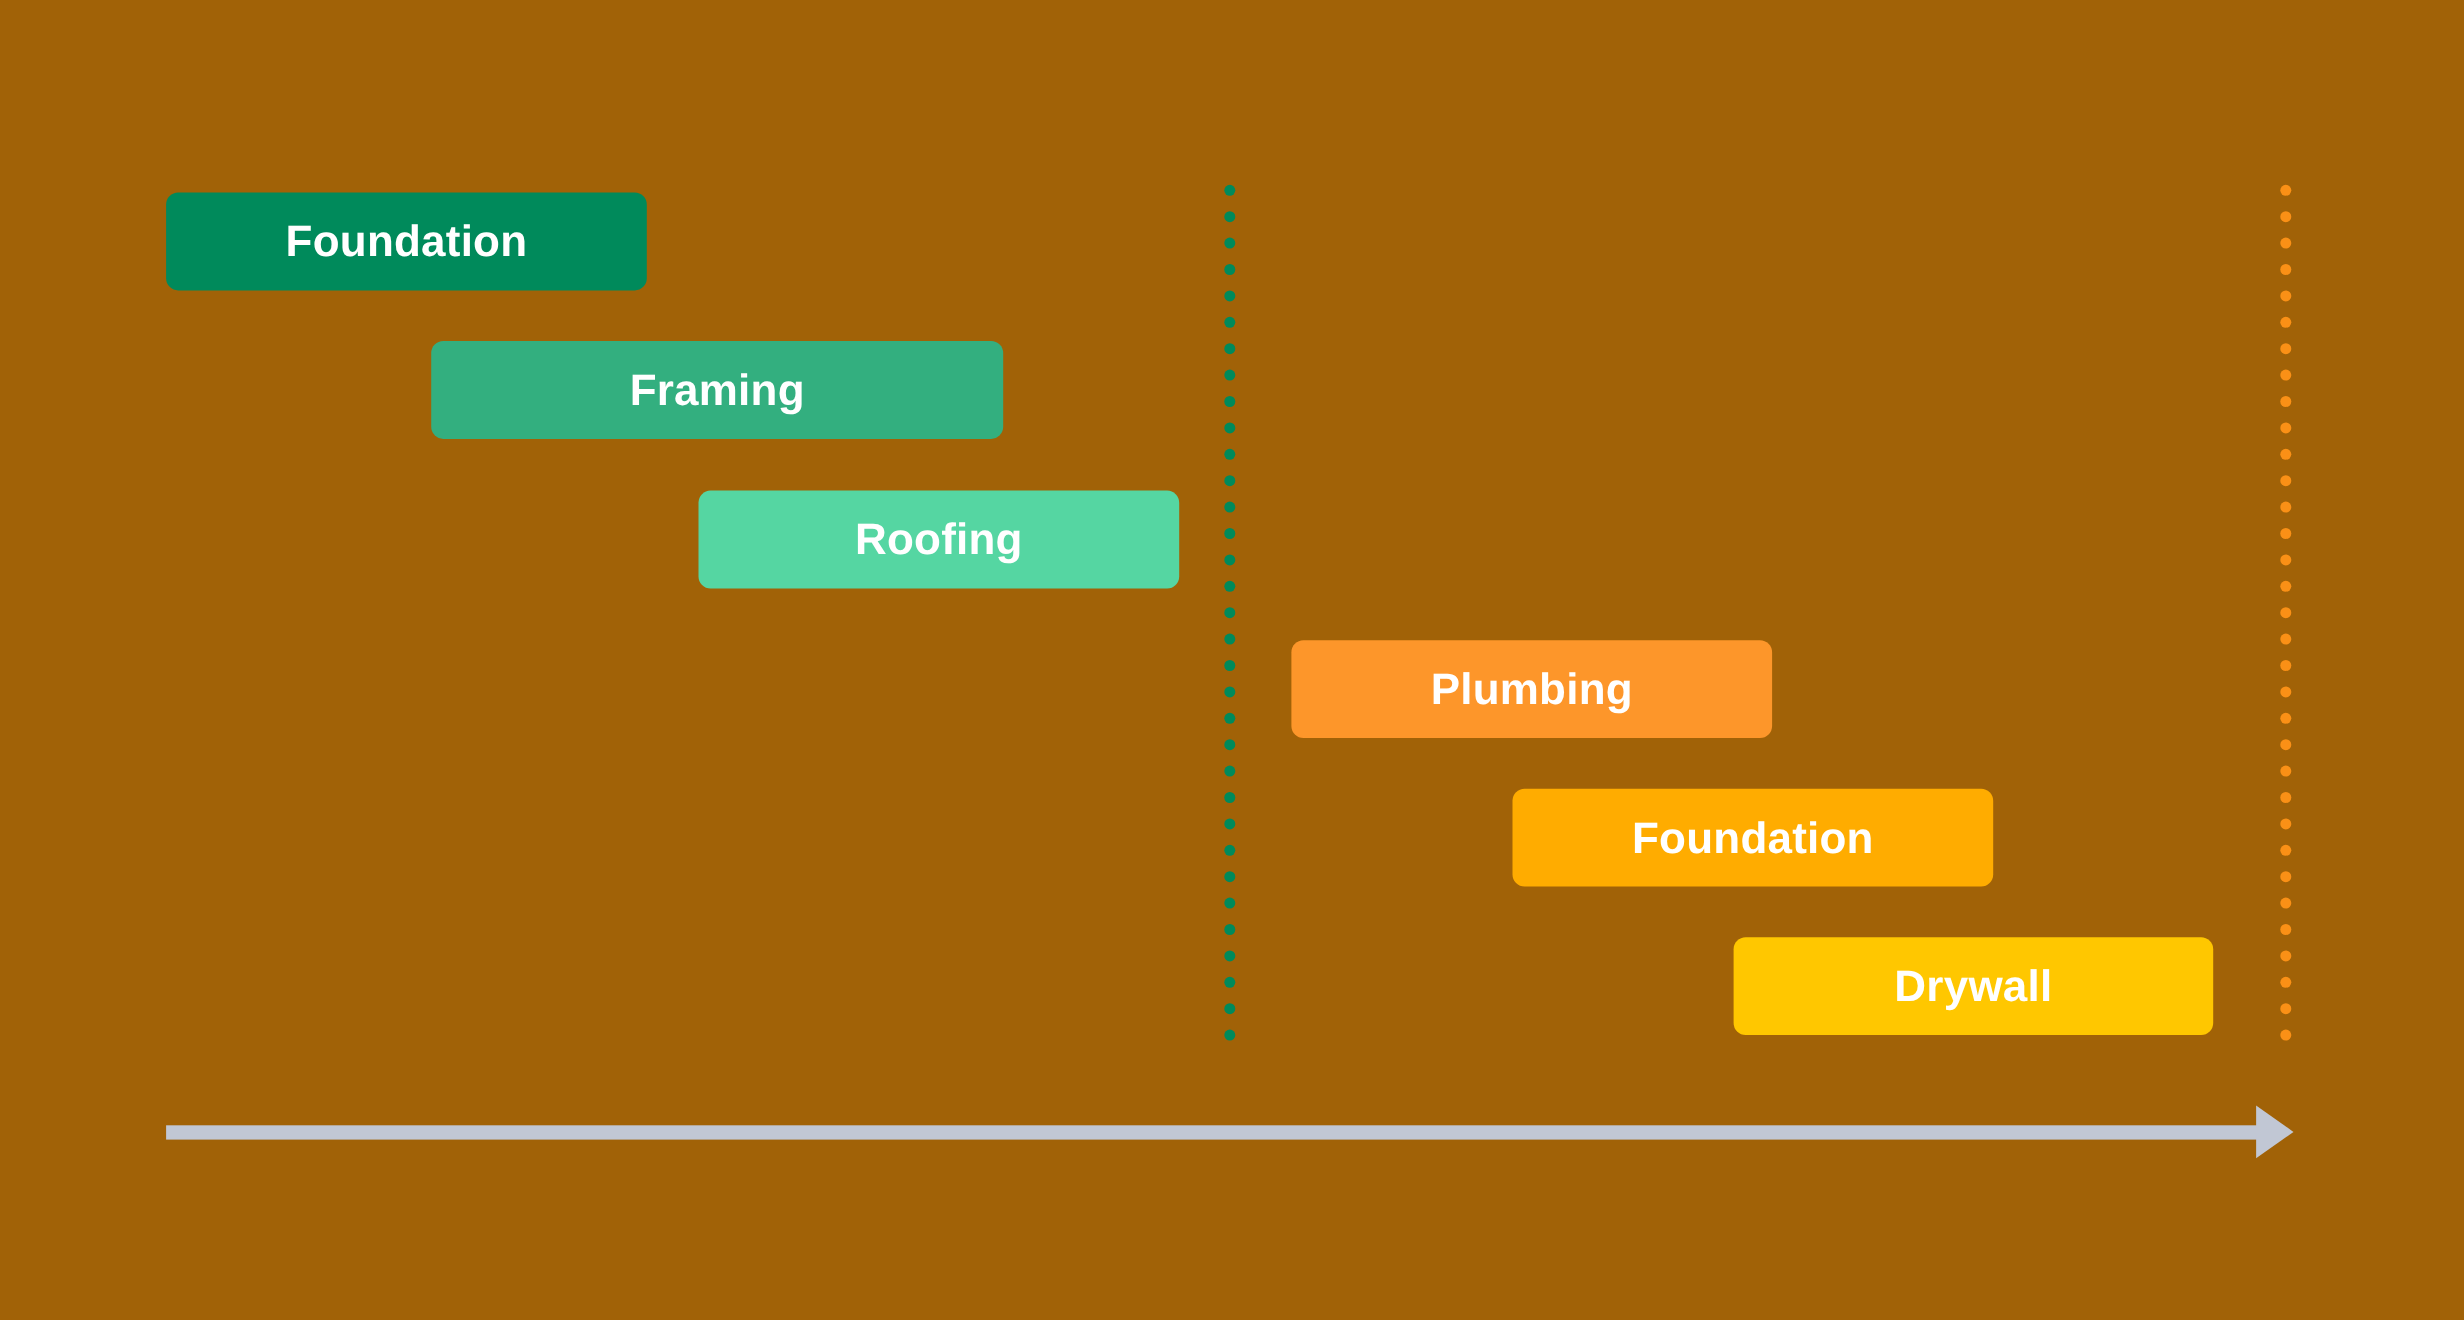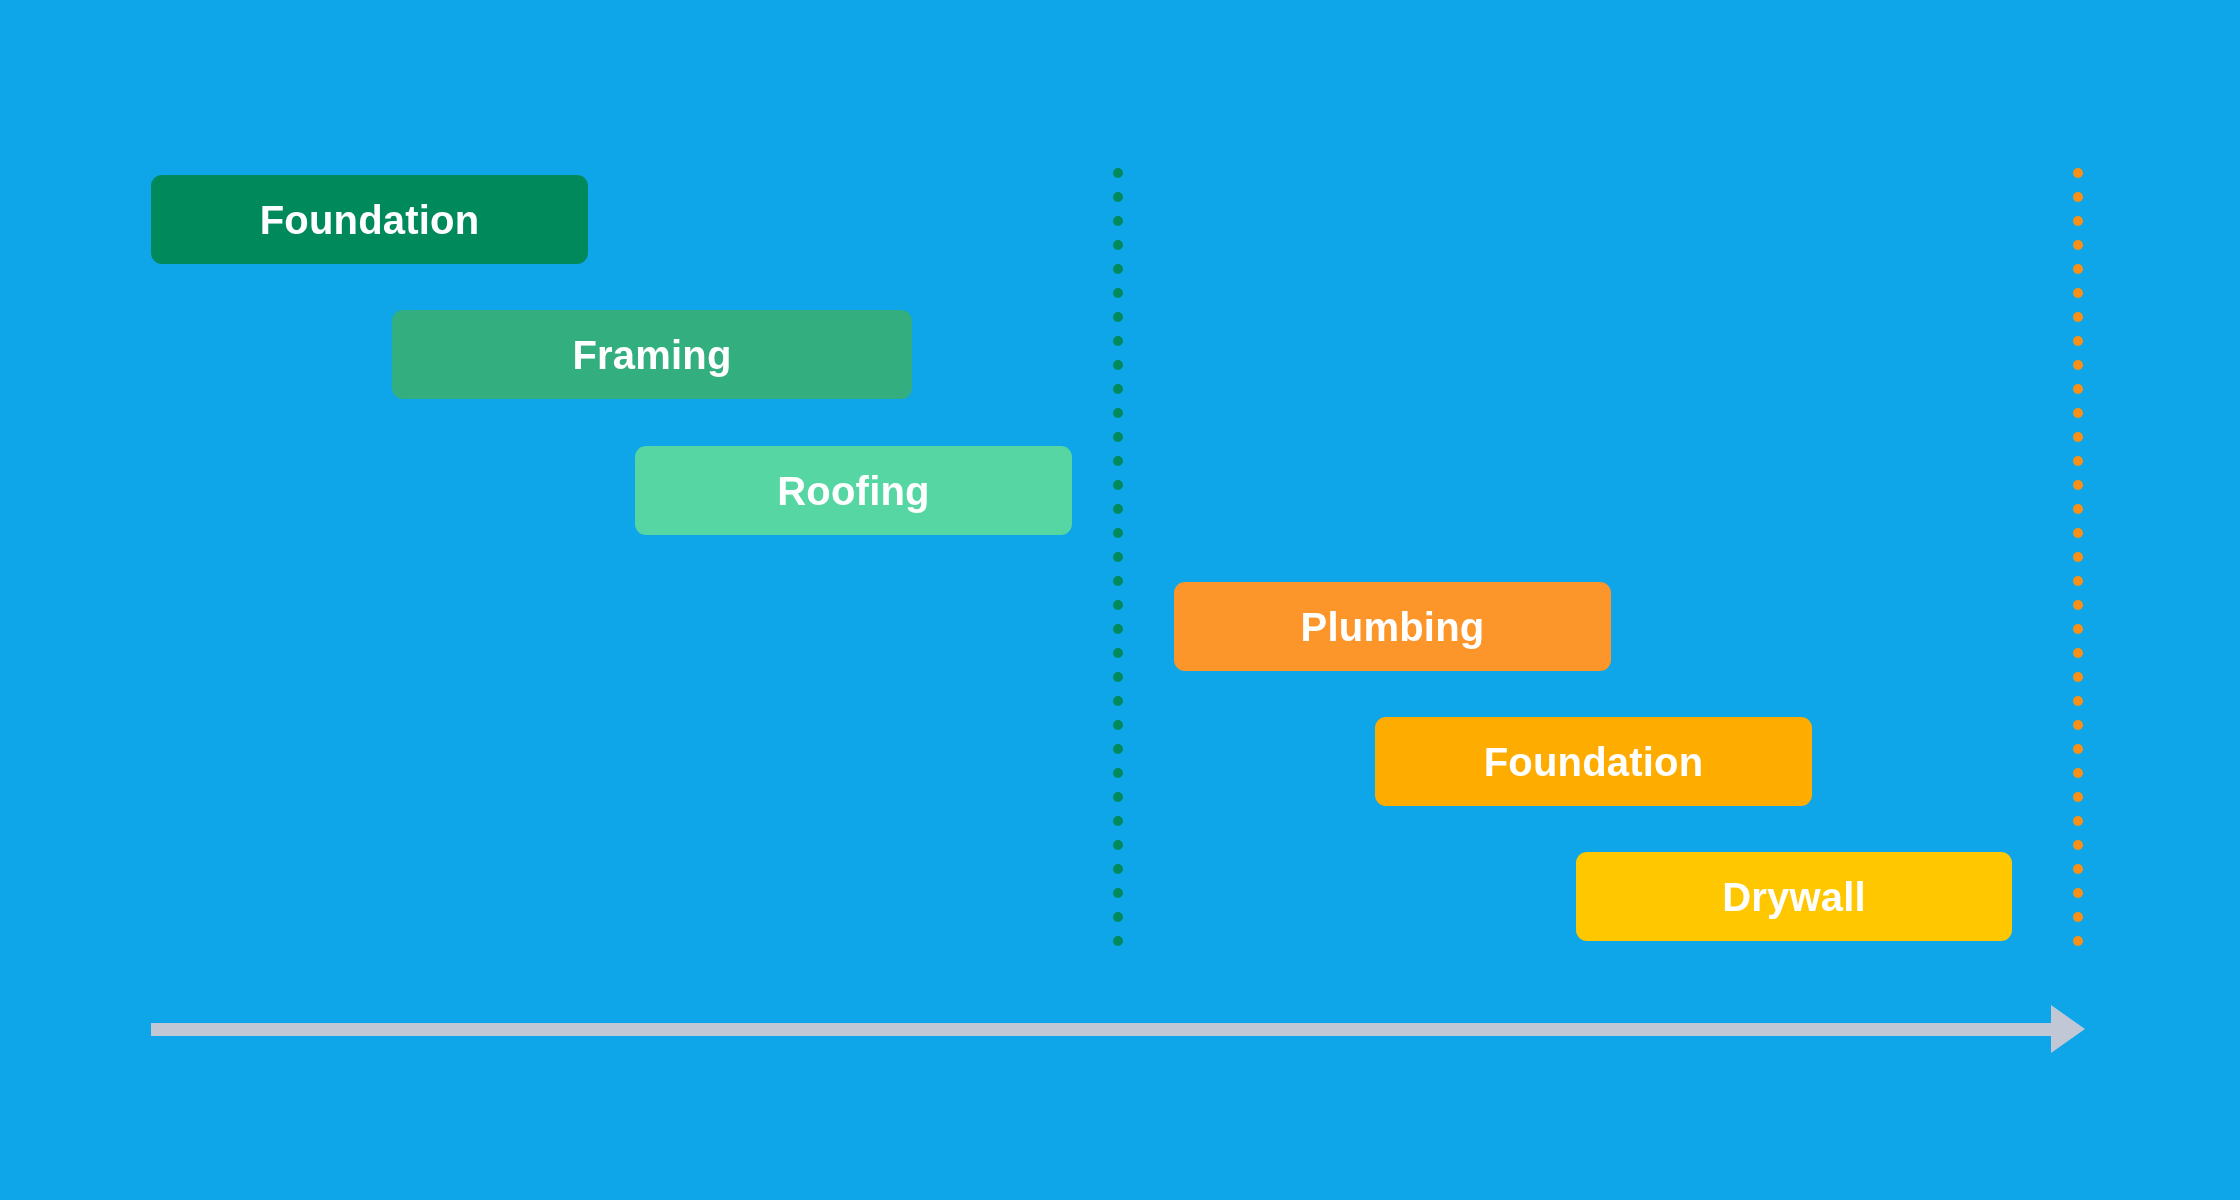--- a/index.html
+++ b/index.html
@@ -68,21 +68,21 @@
     position: absolute;
     width: 0;
     height: 0;
     border-top: 24px solid transparent;
     border-bottom: 24px solid transparent;
   }
 </style>
 </head>
 <body>
 
-<div id="canvas" style="width: 2240px; height: 1200px; background: #0ea5e9;">
+<div id="canvas" style="width: 2240px; height: 1200px; background: #a16207;">
 
   <div class="axis">
     <div class="axis-line" style="left: 151px; top: 1022.5px; width: 1906px; height: 13px; background: rgb(193, 199, 212);"></div>
     <div class="axis-head" style="left: 2051px; top: 1005px; border-left: 34px solid rgb(193, 199, 212);"></div>
   </div>
 
   <div class="guide" style="left: 1113px; top: 168px; width: 10px; height: 782px;">
       <span class="guide-dot" style="top: 0px; width: 10px; height: 10px; background: rgb(0, 138, 91);"></span>
       <span class="guide-dot" style="top: 24px; width: 10px; height: 10px; background: rgb(0, 138, 91);"></span>
       <span class="guide-dot" style="top: 48px; width: 10px; height: 10px; background: rgb(0, 138, 91);"></span>

